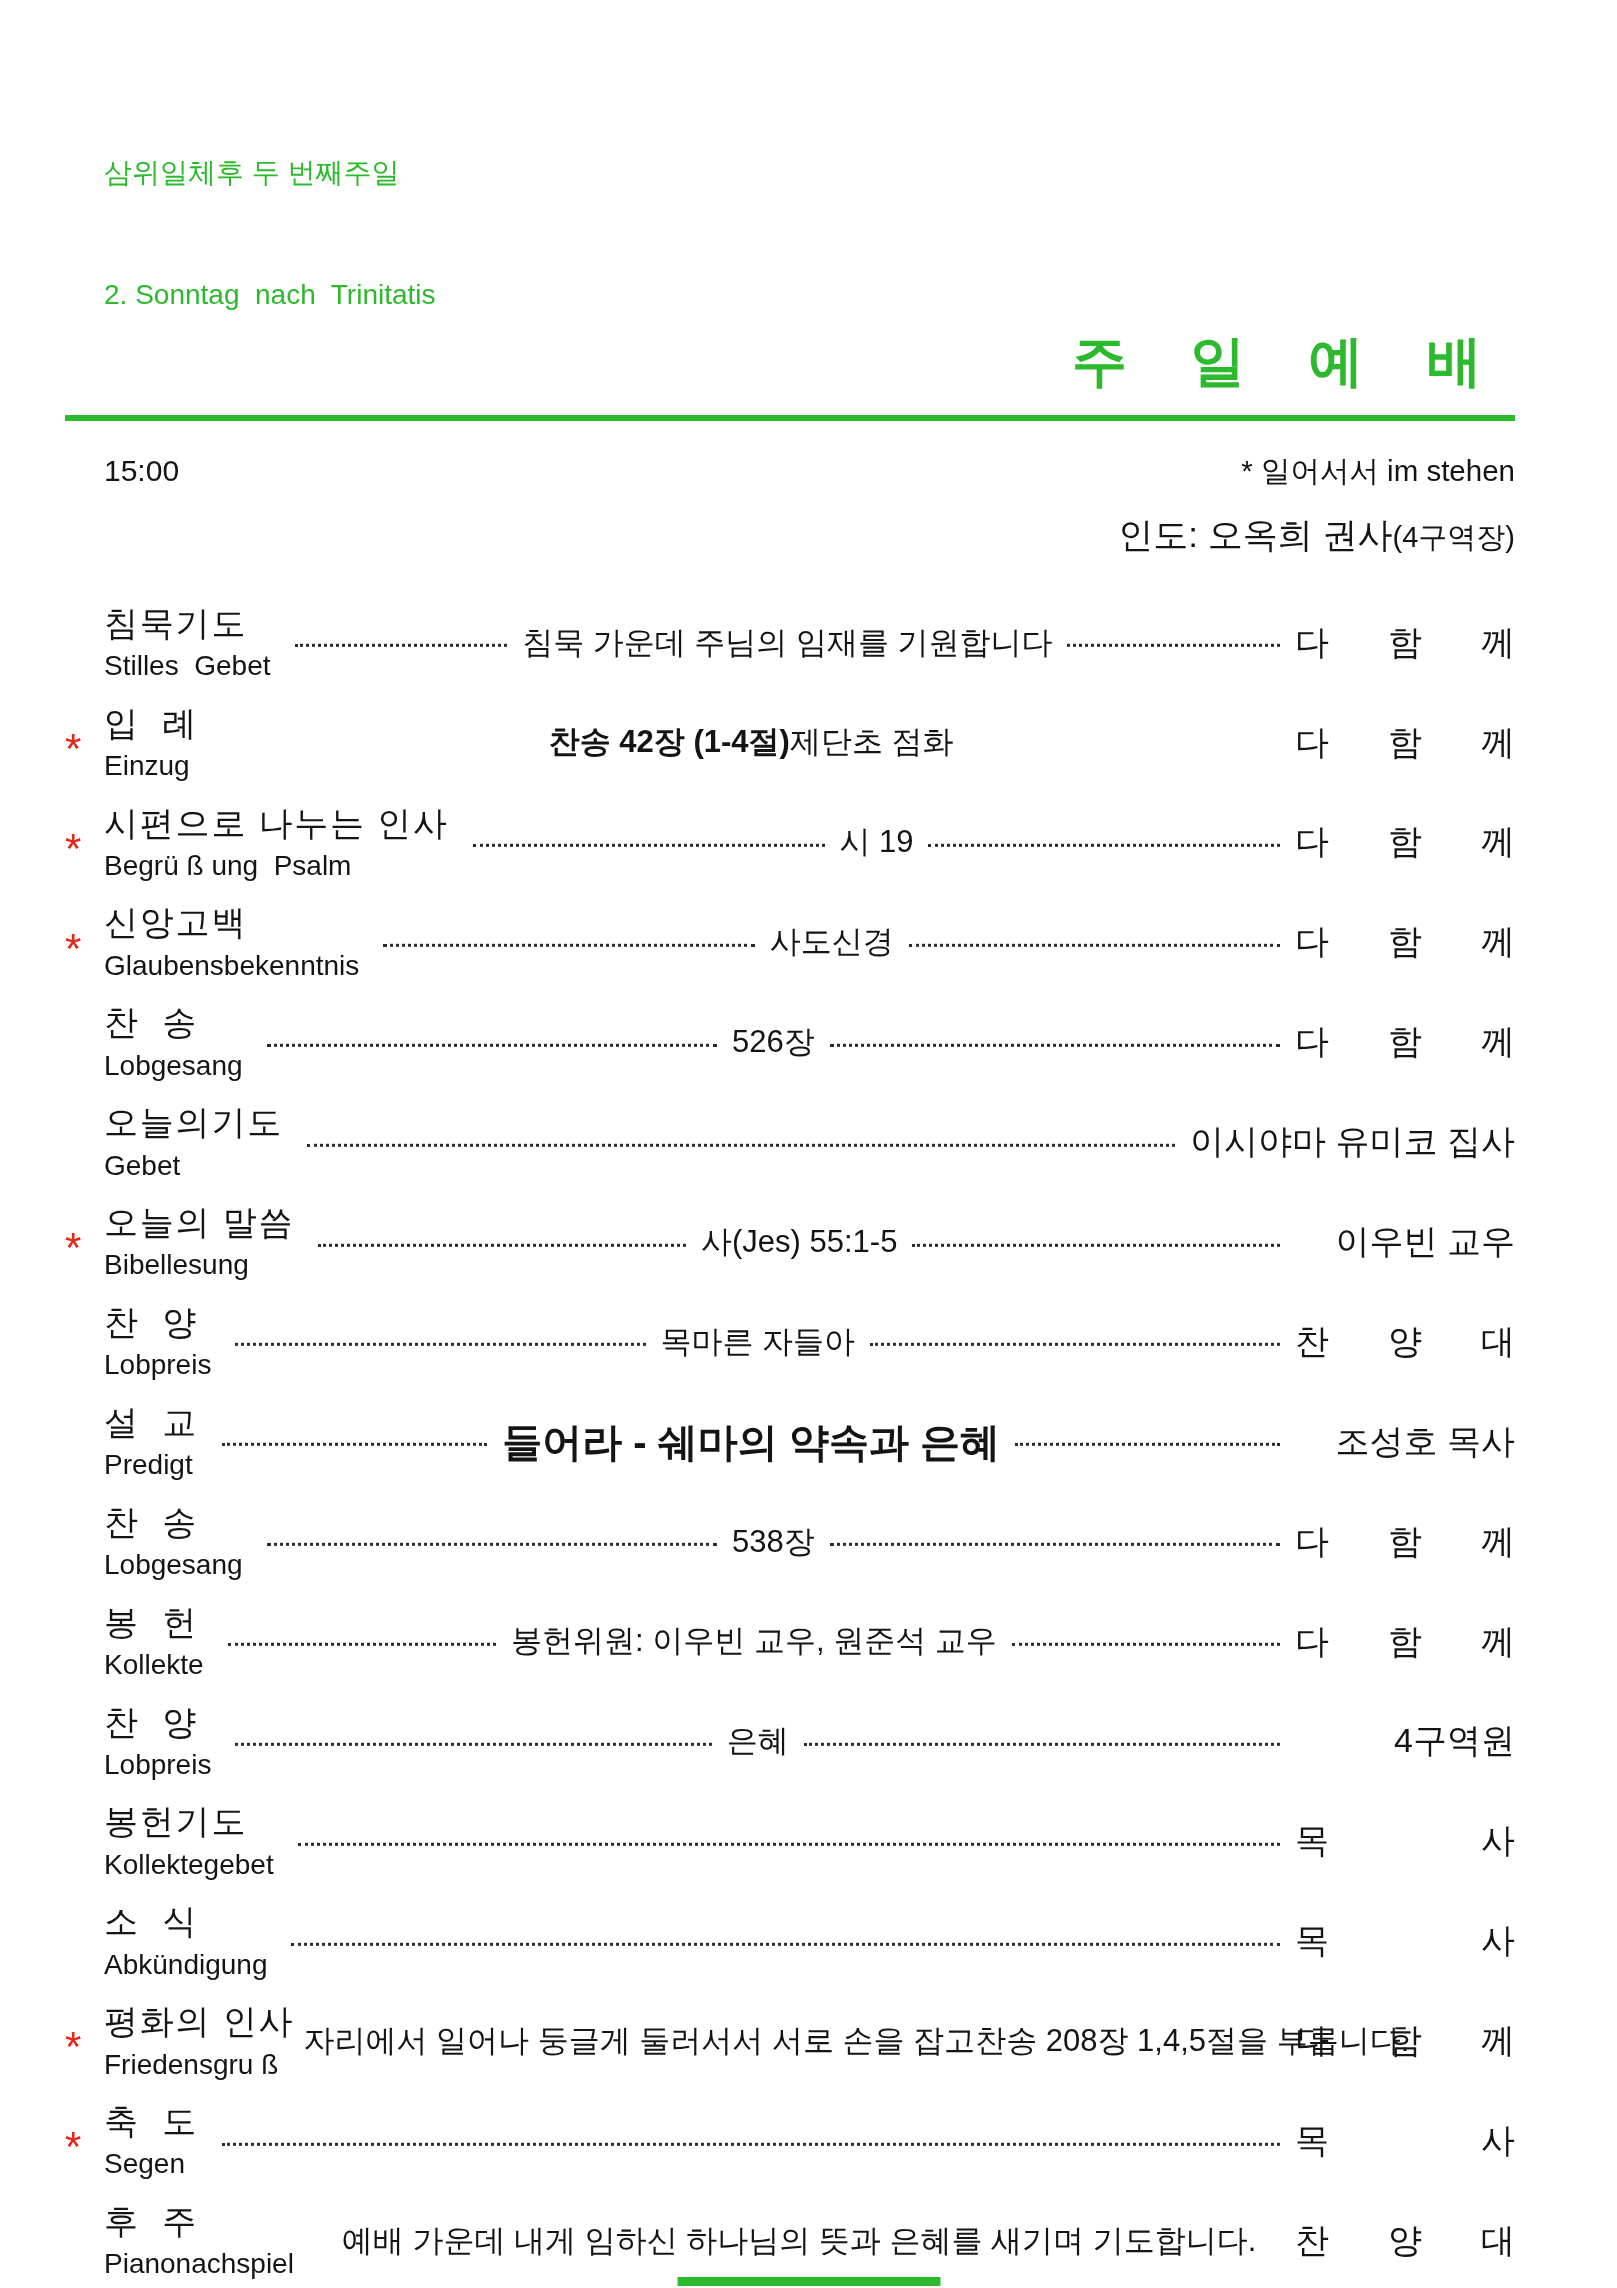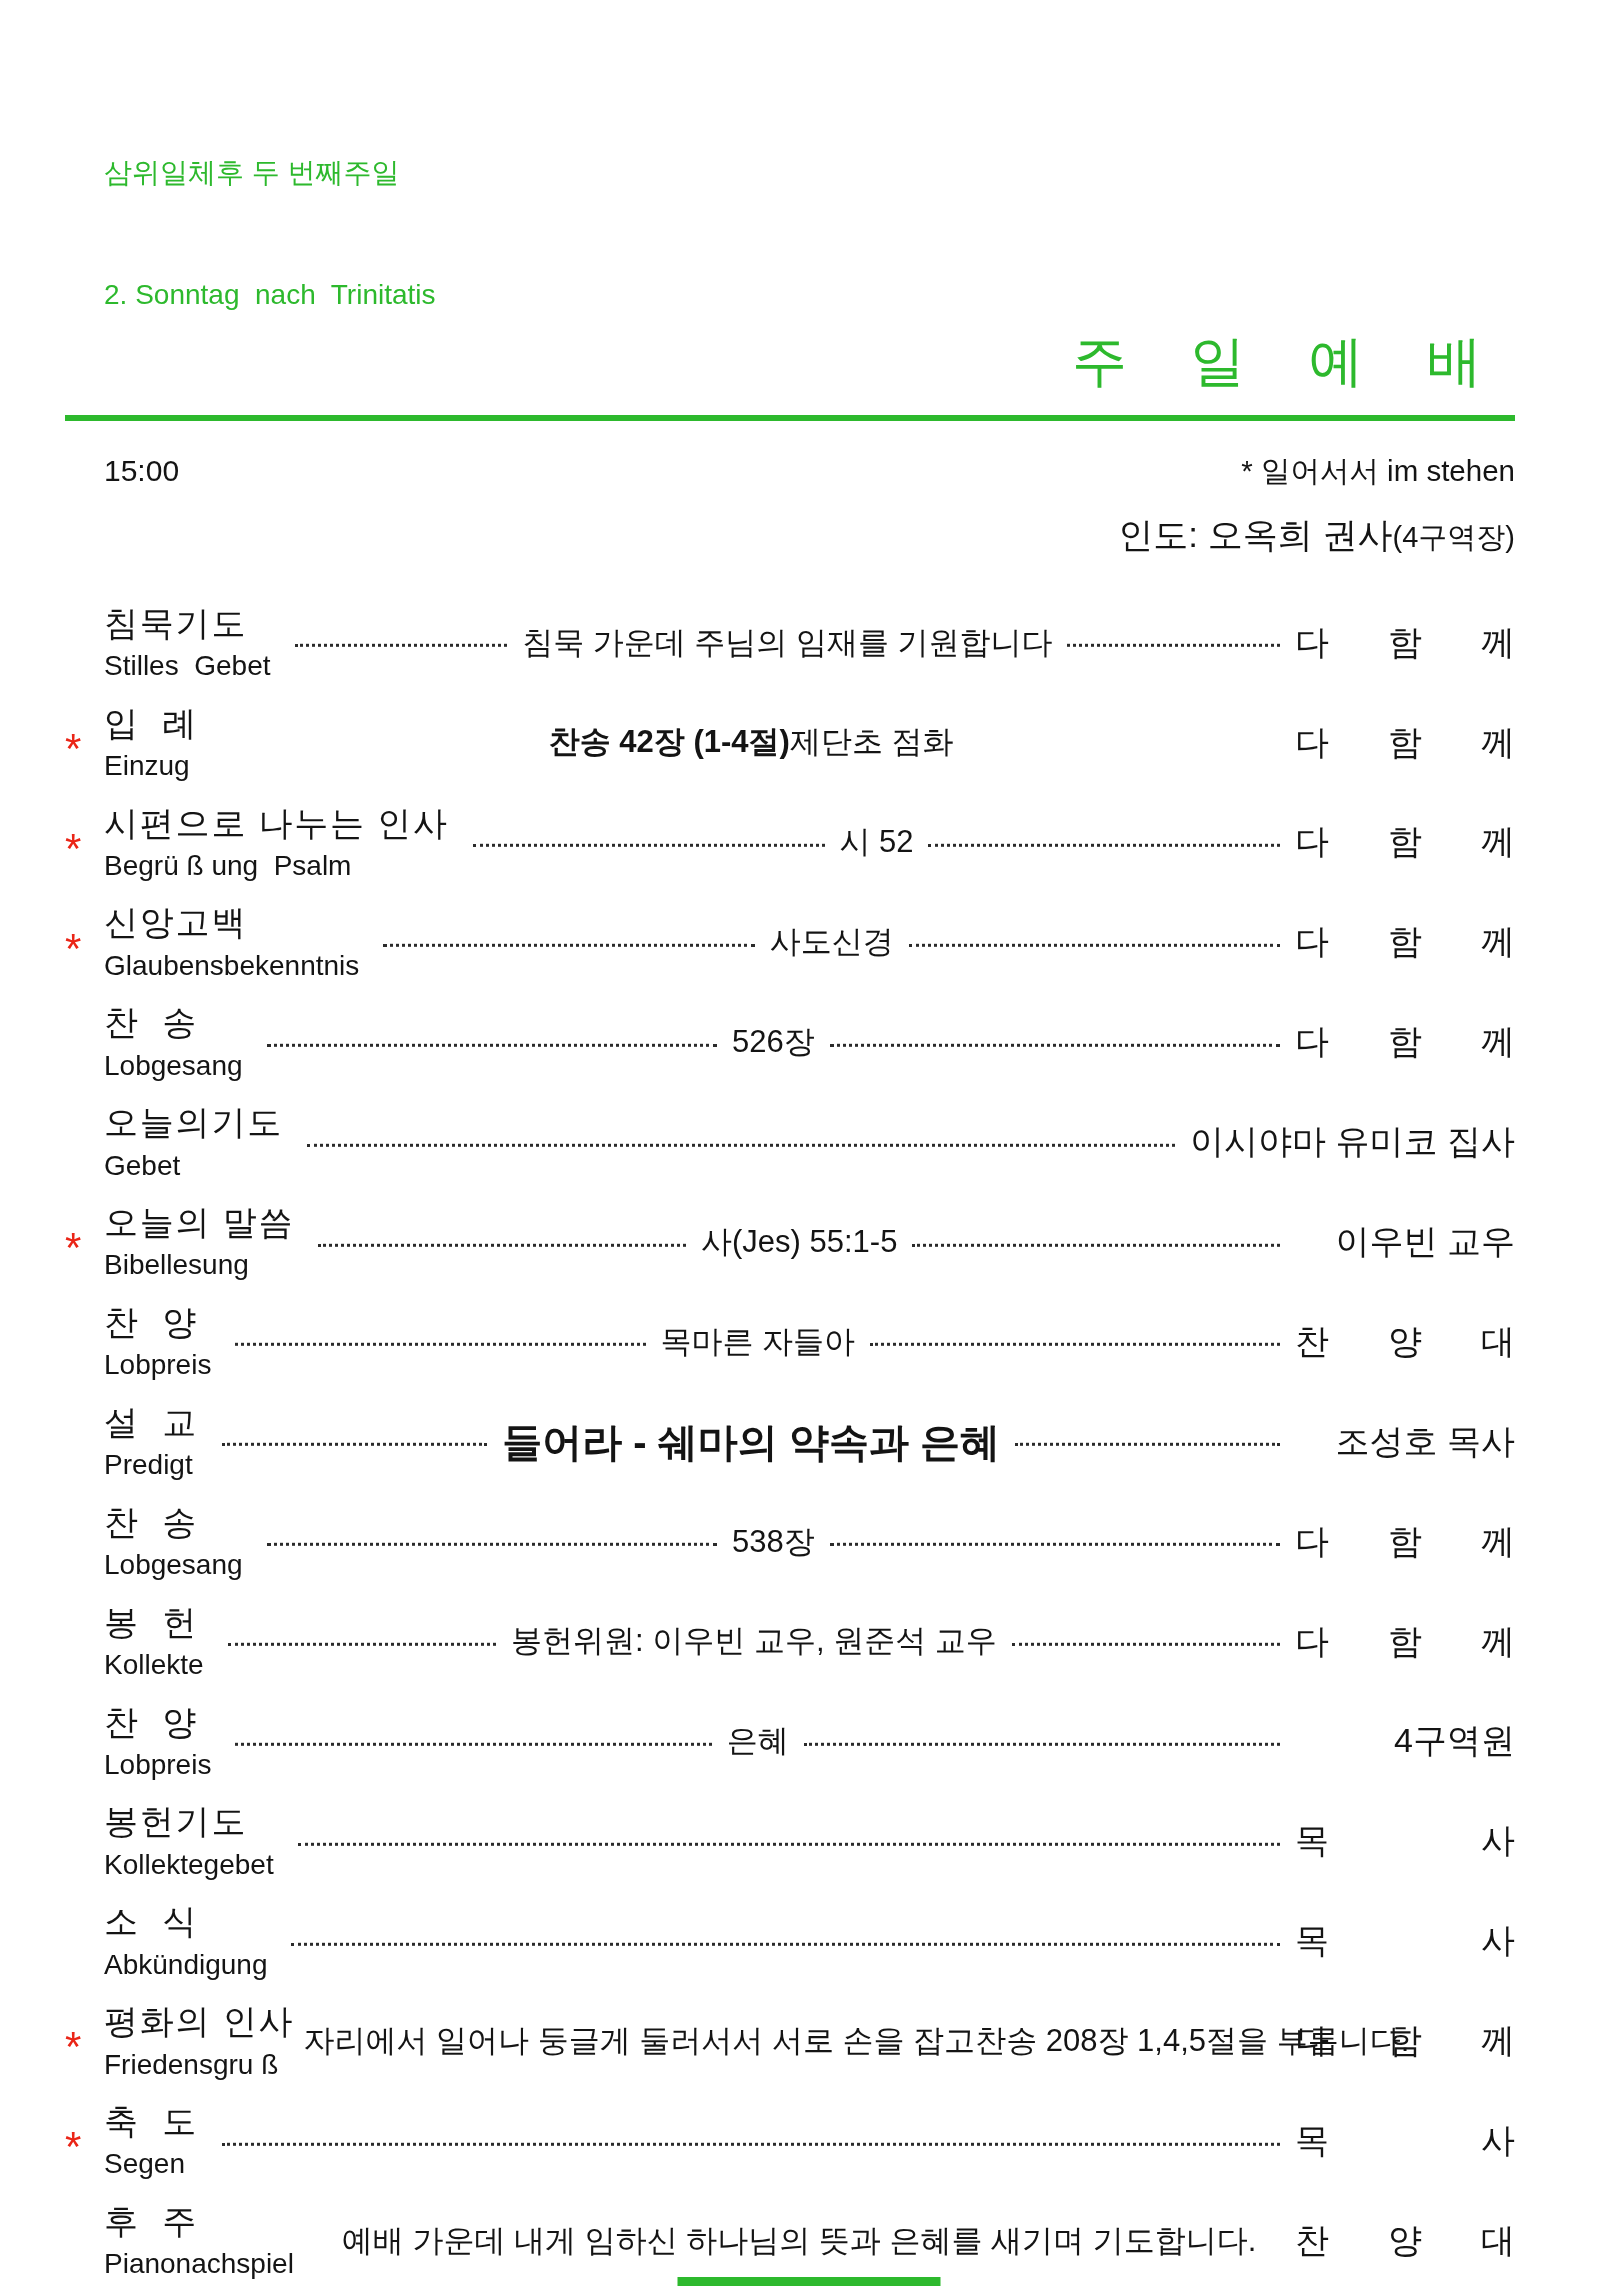--- a/index.html
+++ b/index.html
@@ -6,21 +6,21 @@
   body{
     width:1618px;height:2289px;position:relative;
     font-family:"Liberation Sans","DejaVu Sans",sans-serif;
     color:#141414;overflow:hidden;
   }
   .page{box-sizing:border-box;padding:72px 103px 0 65px;}
 
   
   .header{display:flex;align-items:flex-end;padding-left:39px;}
   .h-left{flex:1 1 0;color:var(--green);font-size:28px;line-height:1.45;white-space:pre;}
-  .h-title{color:var(--green);font-size:55px;font-weight:normal;letter-spacing:24px;white-space:pre;margin:0 9.2px -1.8px 0;}
+  .h-title{color:var(--green);font-size:55px;font-weight:bold;letter-spacing:24px;white-space:pre;margin:0 9.2px -1.8px 0;}
   .h-right{flex:1 1 0;text-align:right;color:var(--green);font-size:39px;font-weight:bold;letter-spacing:1.8px;margin-bottom:1.8px;white-space:nowrap;}
   .rule{height:5.5px;background:var(--green);margin-top:18.5px;}
 
   
   .meta1{display:flex;justify-content:space-between;align-items:baseline;margin-top:31px;padding-left:39px;}
   .m-time{font-size:30px;}
   .m-note{font-size:29.5px;}
   .meta2{text-align:right;margin-top:20px;font-size:35px;}
   .meta2 .suffix{font-size:29px;}
 
@@ -105,21 +105,21 @@
         </div>
       </div>
       <div class="row">
         <div class="star-col">*</div>
         <div class="titles">
           <div class="t-ko">시편으로 나누는 인사</div>
           <div class="t-de">Begrü ß ung  Psalm</div>
         </div>
         <div class="mid">
           <div class="leader"></div>
-          <div class="ctext">시  52</div>
+          <div class="ctext">시  19</div>
           <div class="leader"></div>
         </div>
         <div class="part spread">
           <span>다</span>
           <span>함</span>
           <span>께</span>
         </div>
       </div>
       <div class="row">
         <div class="star-col">*</div>

